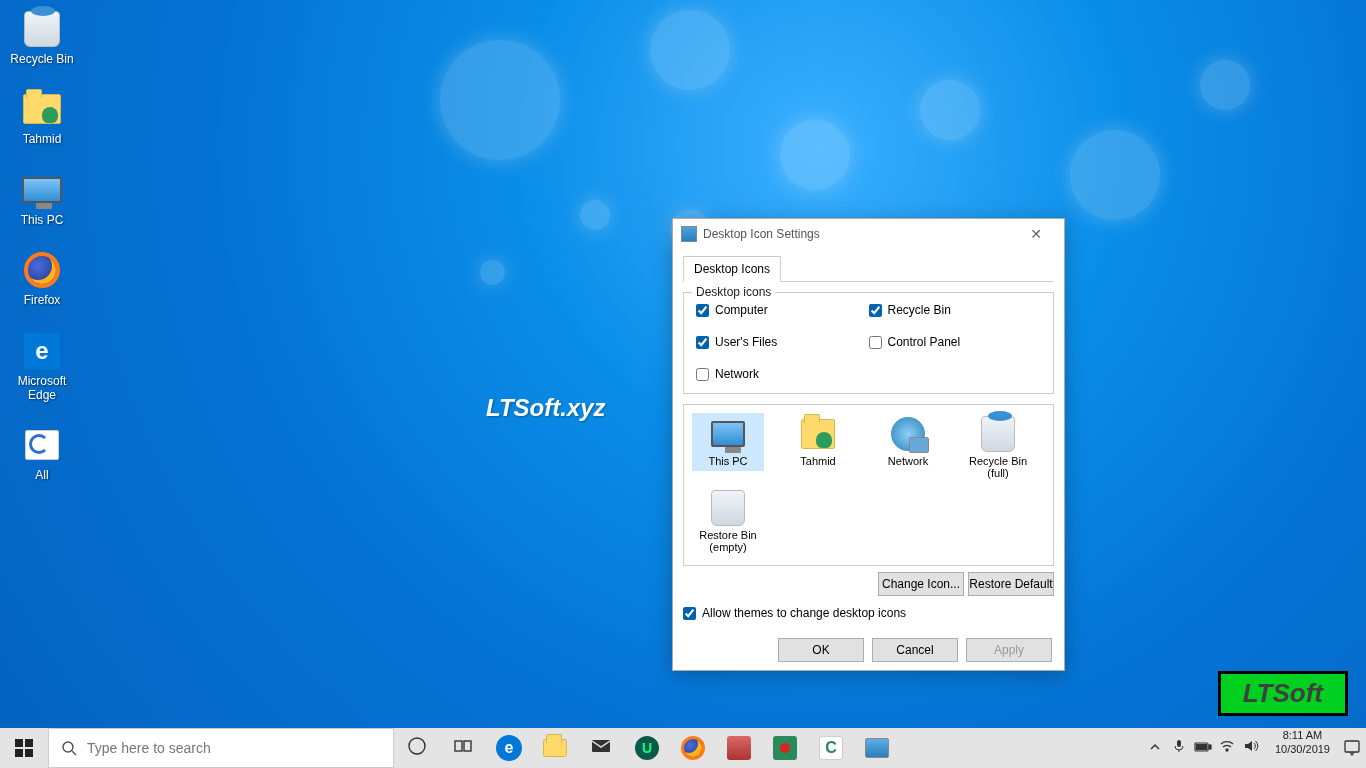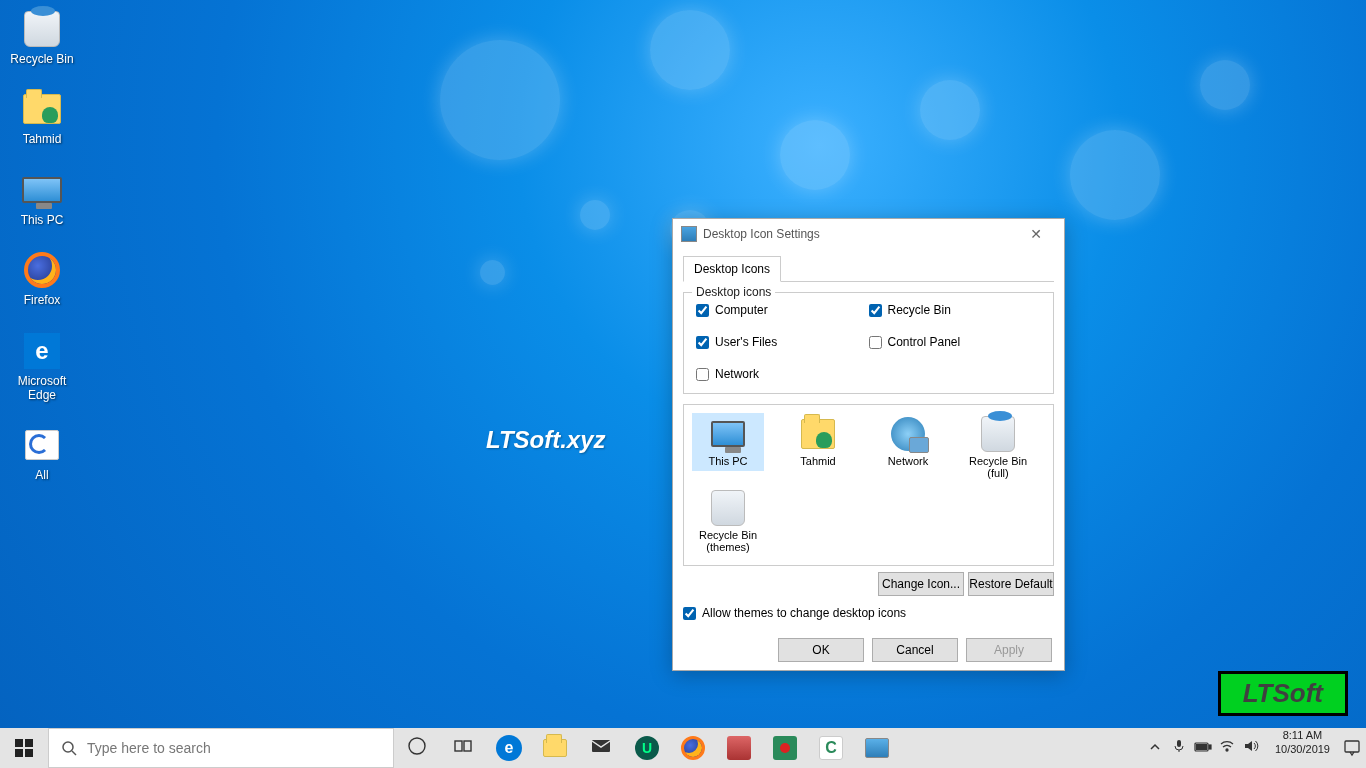--- a/index.html
+++ b/index.html
@@ -11,21 +11,21 @@
 .bokeh { position: absolute; border-radius: 50%; background: rgba(255,255,255,0.18); box-shadow: 0 0 20px rgba(255,255,255,0.25); }
 .b1 { width:120px;height:120px;top:40px;left:440px; } .b2 { width:80px;height:80px;top:10px;left:650px; }
 .b3 { width:70px;height:70px;top:120px;left:780px; } .b4 { width:60px;height:60px;top:80px;left:920px; }
 .b5 { width:90px;height:90px;top:130px;left:1070px; } .b6 { width:50px;height:50px;top:60px;left:1200px; }
 .b7 { width:30px;height:30px;top:200px;left:580px; } .b8 { width:40px;height:40px;top:210px;left:670px; }
 .b9 { width:25px;height:25px;top:260px;left:480px; }
 .desktop-icons { position: absolute; top: 8px; left: 4px; display: flex; flex-direction: column; gap: 22px; }
 .dicon { width: 76px; display: flex; flex-direction: column; align-items: center; cursor: pointer; }
 .dicon .img { width: 42px; height: 42px; display:flex;align-items:center;justify-content:center; }
 .dicon .label { font-size: 12px; color: #fff; text-align: center; text-shadow: 1px 1px 2px rgba(0,0,0,0.6); margin-top: 2px; line-height: 1.2; }
-.wallpaper-text { position: absolute; top: 394px; left: 486px; color: #fff; font-size: 24px; font-weight: bold; font-style: italic; text-shadow: 1px 1px 2px rgba(0,0,0,0.3); margin-top: 32px; }
+.wallpaper-text { position: absolute; top: 394px; left: 486px; color: #fff; font-size: 24px; font-weight: bold; font-style: italic; text-shadow: 1px 1px 2px rgba(0,0,0,0.3); }
 .ltsoft-badge { position:absolute; bottom:12px; right:18px; background:#00d020; border:3px solid #000; border-radius:0; padding:4px 22px; font-size:26px; font-weight:bold; font-style:italic; color:#404040; }
 .dialog { position: absolute; top: 218px; left: 672px; width: 393px; background: #fff; border: 1px solid #aaa; box-shadow: 0 4px 20px rgba(0,0,0,0.25); }
 .dialog-title { height: 30px; display: flex; align-items: center; padding: 0 8px; font-size: 12px; color: #555; }
 .dialog-title-icon { width:16px;height:16px;margin-right:6px;background:linear-gradient(#4aa3e0,#2e7eb8);border:1px solid #888; }
 .dialog-title .txt { flex:1; }
 .dialog-close { width:40px;height:28px;display:flex;align-items:center;justify-content:center;font-size:14px;color:#666;cursor:pointer; }
 .dialog-body { padding: 6px 10px 10px 10px; background: #fff; }
 .tab-strip { display:flex; border-bottom:1px solid #ccc; }
 .tab { font-size:12px; padding:5px 10px; border:1px solid #ccc; border-bottom:1px solid #fff; background:#fff; position:relative; top:1px; }
 .groupbox { border:1px solid #ccc; margin-top:10px; padding:10px 12px 12px 12px; position:relative; }
@@ -195,21 +195,21 @@
           <div class="pv">
             <div class="pimg">
               <div class="ic-bin full"></div>
             </div>
             <div>Recycle Bin (full)</div>
           </div>
           <div class="pv">
             <div class="pimg">
               <div class="ic-bin"></div>
             </div>
-            <div>Recycle Bin (themes)</div>
+            <div>Restore Bin (empty)</div>
           </div>
         </div>
       <div class="btnrow">
         <button class="winbtn">Change Icon...</button>
         <button class="winbtn">Restore Default</button>
       </div>
       <label class="allow">
         <input type="checkbox" id="allowck" checked="" style="">
         <span>Allow themes to change desktop icons</span>
       </label>

